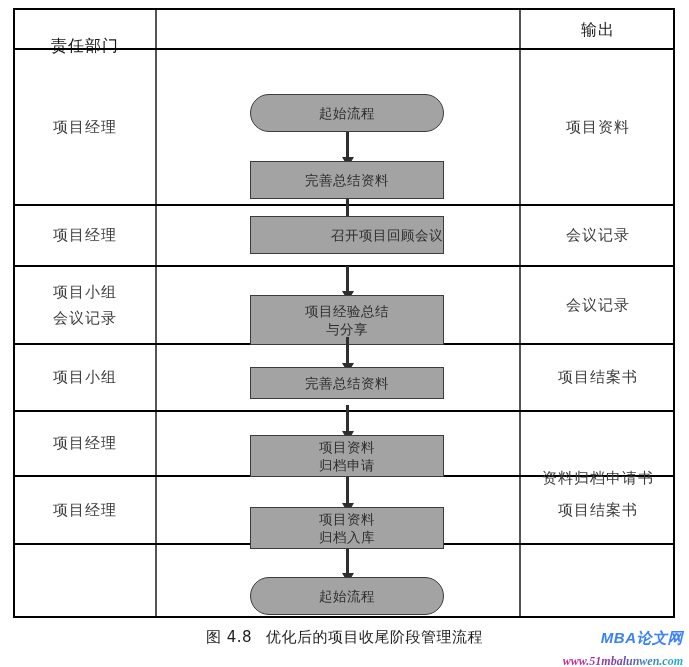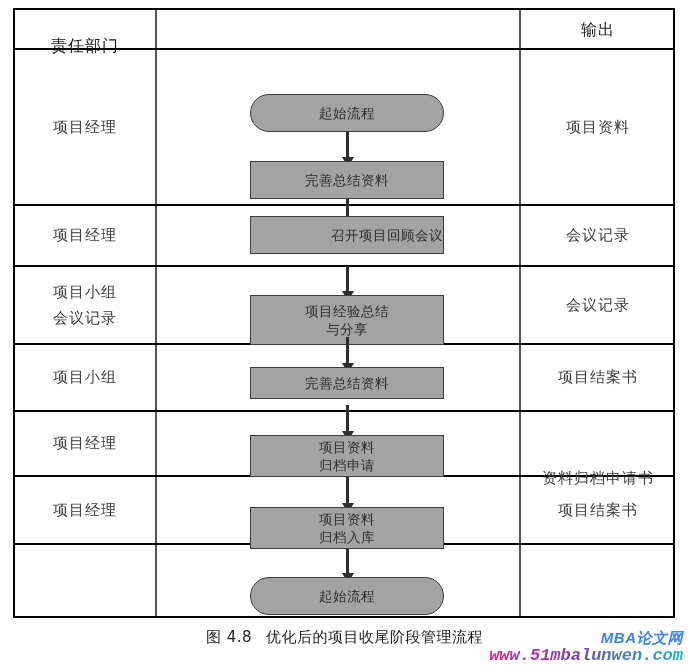--- a/index.html
+++ b/index.html
@@ -147,29 +147,30 @@
     display: block;
     font-family: "Liberation Sans", sans-serif;
     font-style: italic;
     font-weight: bold;
     font-size: 15px;
     color: #3b82f6;
     letter-spacing: 0.5px;
   }
   #watermark .wm-url {
     display: block;
-    font-family: Liberation Mono, monospace;
+    font-family: Liberation Serif, serif;
     font-style: italic;
     font-weight: bold;
-    font-size: 17px;
+    font-size: 12px;
     letter-spacing: 0px;
     background: linear-gradient(90deg,#d81f8c 0%,#b52fa0 22%,#7b3fae 45%,#3f7fc0 70%,#16b5c6 100%);
     -webkit-background-clip: text;
     background-clip: text;
     color: transparent;
+    margin-top: 8px;
   }
 </style>
 </head>
 <body>
 
 <div id="flow-table">
 
   <div class="col-div left"></div>
   <div class="col-div right"></div>
 

